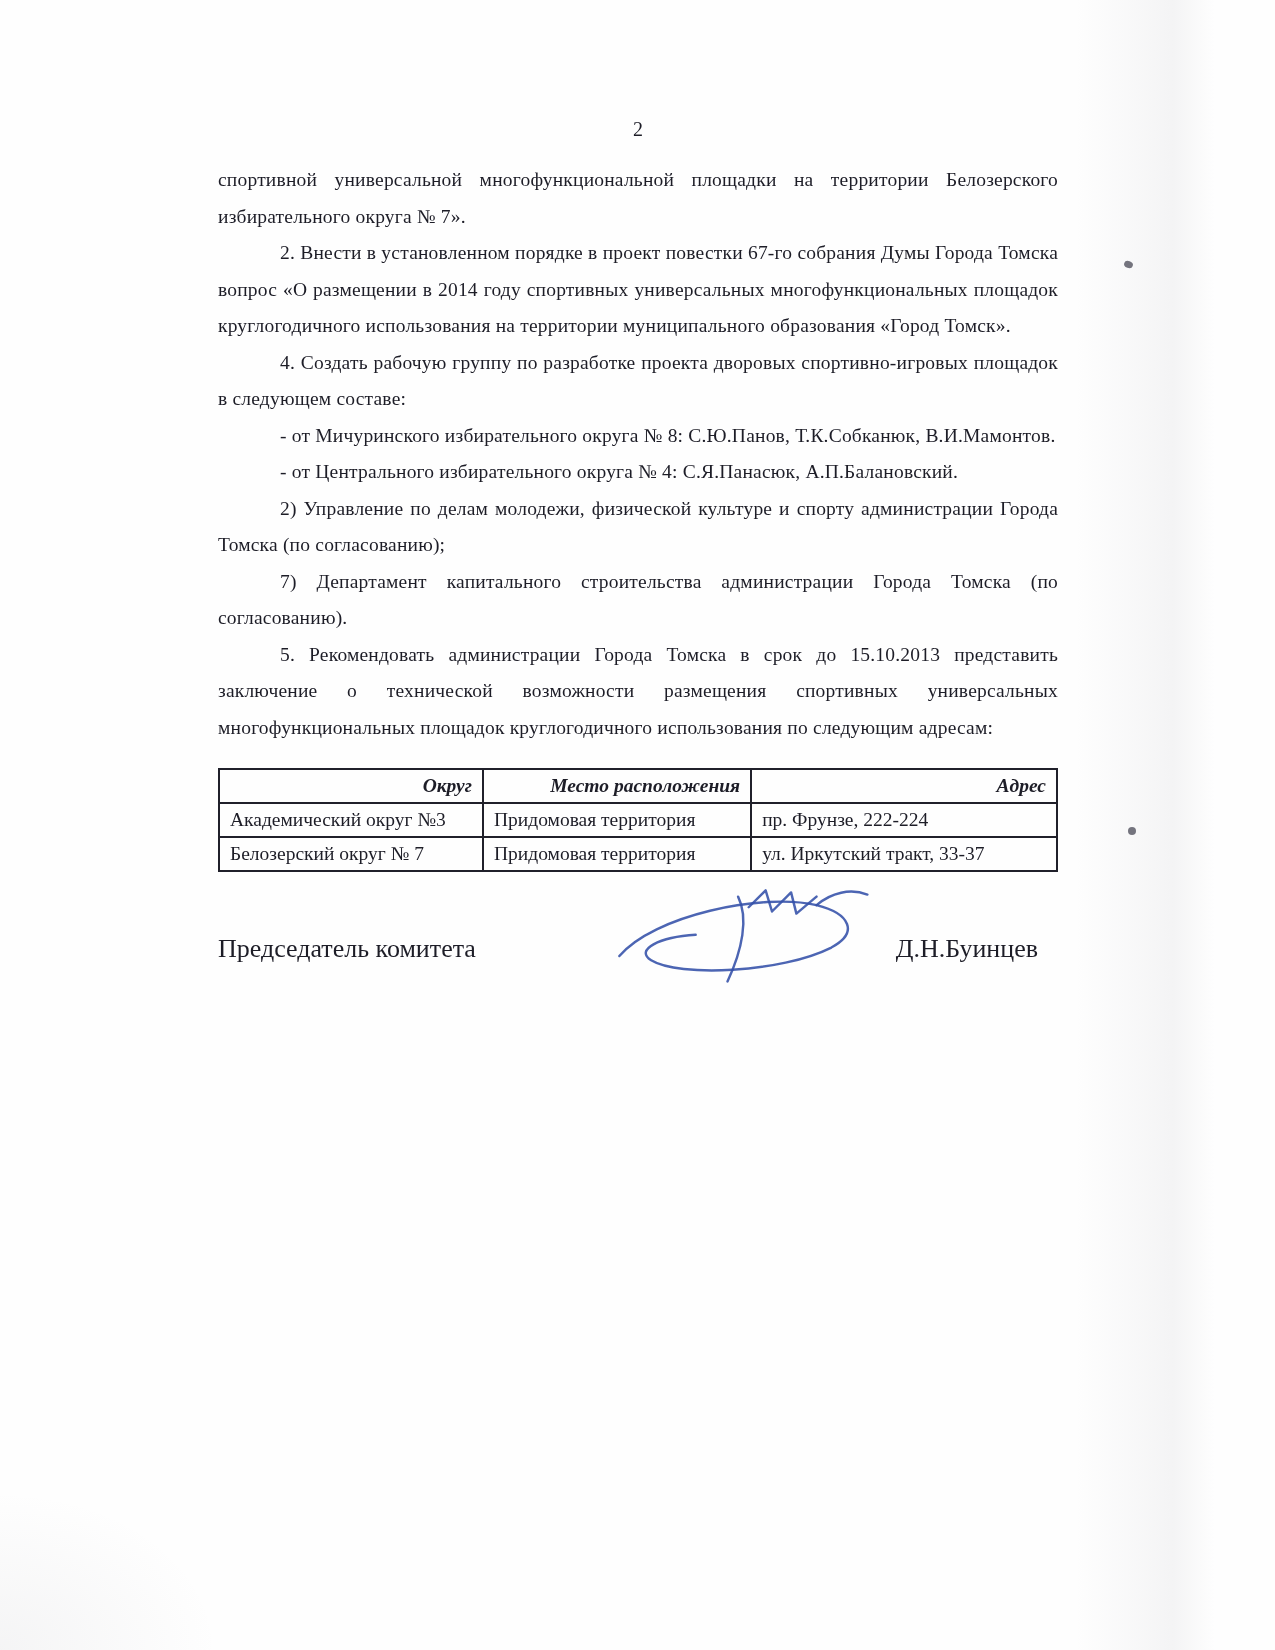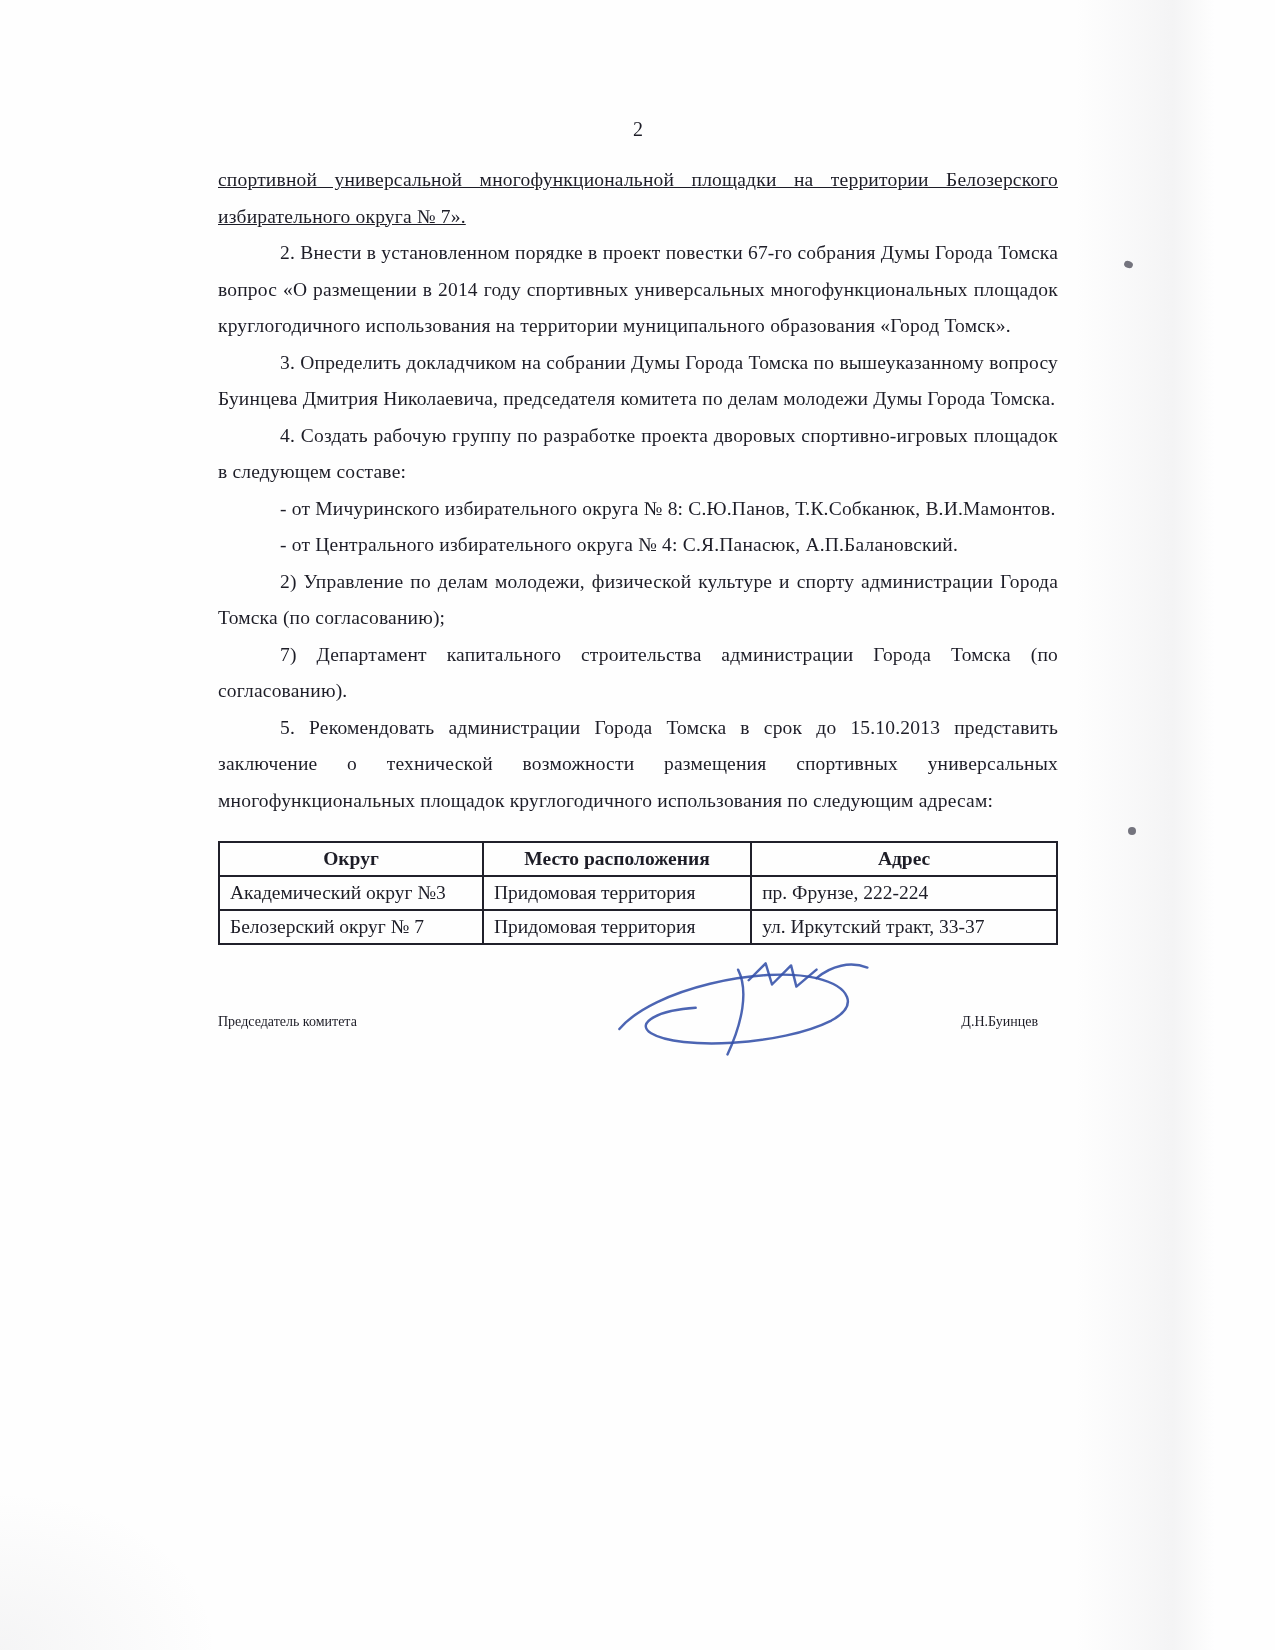--- a/index.html
+++ b/index.html
@@ -62,56 +62,56 @@
   .para {
     margin: 0;
     font-size: 19.5px;
     line-height: 36.5px;
     text-align: justify;
     text-indent: 62px;
     letter-spacing: 0.2px;
   }
   .para.no-indent {
     text-indent: 0;
-    text-decoration: underline;
   }
 
   table.locations {
     width: 100%;
     border-collapse: collapse;
     margin-top: 22px;
     table-layout: fixed;
   }
   table.locations th,
   table.locations td {
     border: 2px solid #20202a;
     font-size: 19.5px;
     line-height: 24px;
     padding: 4px 10px;
     overflow: hidden;
     white-space: nowrap;
   }
   table.locations th {
     font-weight: bold;
-    text-align: center;
+    text-align: right;
+    font-style: italic;
   }
   table.locations td {
     text-align: left;
   }
   col.c1 { width: 31.5%; }
   col.c2 { width: 32%; }
   col.c3 { width: 36.5%; }
 
   .signature-row {
     position: relative;
     margin-top: 64px;
     display: flex;
     justify-content: space-between;
     align-items: baseline;
-    font-size: 14px;
+    font-size: 26px;
     line-height: 26px;
   }
   .sig-name {
     margin-right: 20px;
     text-align: center;
   }
   .signature-svg {
     position: absolute;
     left: 395px;
     top: -62px;
@@ -136,21 +136,20 @@
 <div class="scan-corner"></div>
 <div class="speck s1"></div>
 <div class="speck s2"></div>
 
 <div class="content">
 
   <div class="page-number">2</div>
 
   <p class="para no-indent">спортивной универсальной многофункциональной площадки на территории Белозерского избирательного округа № 7».</p>
   <p class="para">2. Внести в установленном порядке в проект повестки 67-го собрания Думы Города Томска вопрос «О размещении в 2014 году спортивных универсальных многофункциональных площадок круглогодичного использования на территории муниципального образования «Город Томск».</p>
-  <p class="para">3. Определить докладчиком на собрании Думы Города Томска по вышеуказанному вопросу Буинцева Дмитрия Николаевича, председателя комитета по делам молодежи Думы Города Томска.</p>
   <p class="para">4. Создать рабочую группу по разработке проекта дворовых спортивно-игровых площадок в следующем составе:</p>
   <p class="para">- от Мичуринского избирательного округа № 8: С.Ю.Панов, Т.К.Собканюк, В.И.Мамонтов.</p>
   <p class="para">- от Центрального избирательного округа № 4: С.Я.Панасюк, А.П.Балановский.</p>
   <p class="para">2) Управление по делам молодежи, физической культуре и спорту администрации Города Томска (по согласованию);</p>
   <p class="para">7) Департамент капитального строительства администрации Города Томска (по согласованию).</p>
   <p class="para">5. Рекомендовать администрации Города Томска в срок до 15.10.2013 представить заключение о технической возможности размещения спортивных универсальных многофункциональных площадок круглогодичного использования по следующим адресам:</p>
 
   <table class="locations">
     <colgroup>
       <col class="c1">

